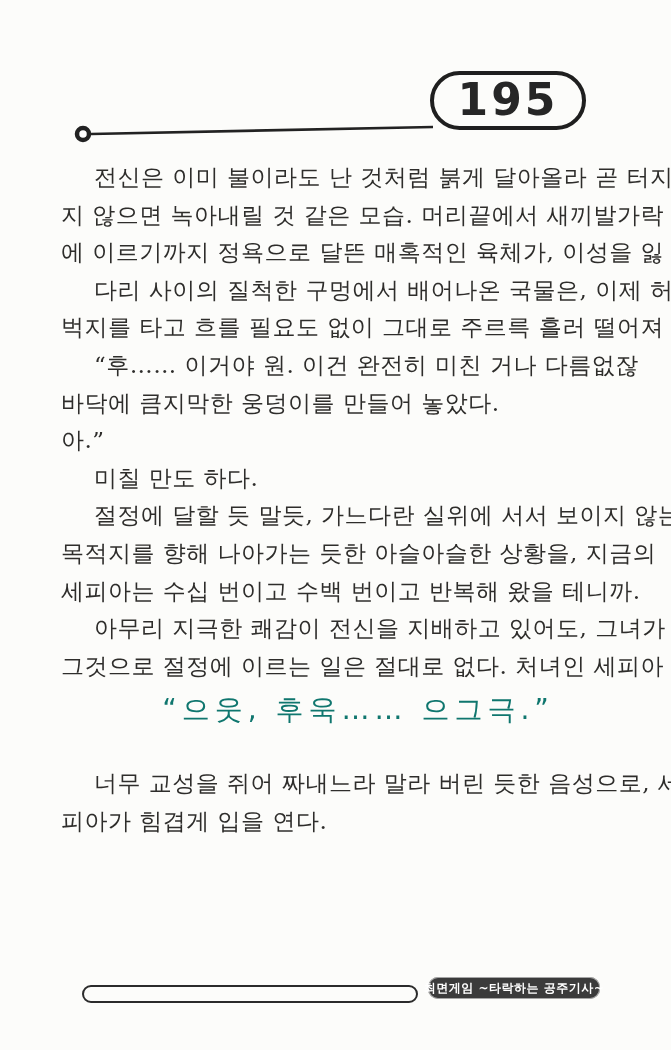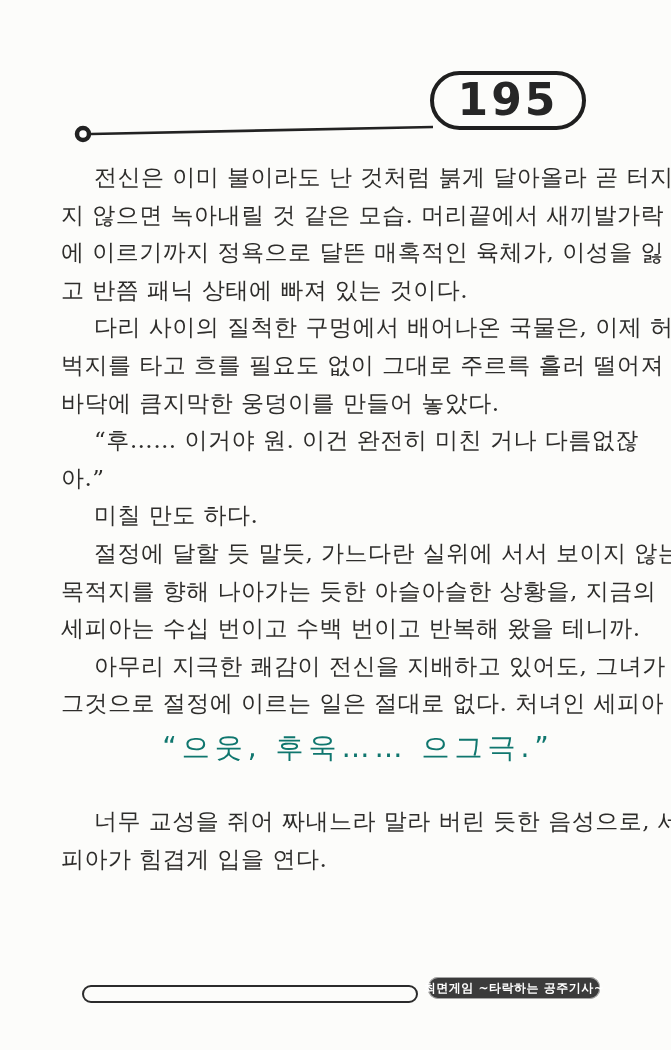--- a/index.html
+++ b/index.html
@@ -76,25 +76,24 @@
 </svg>
 
 <div class="page-number-capsule">
   <span class="page-number">195</span>
 </div>
 
 <div class="body-text">
     <div class="line indent">전신은 이미 불이라도 난 것처럼 붉게 달아올라 곧 터지</div>
     <div class="line">지 않으면 녹아내릴 것 같은 모습. 머리끝에서 새끼발가락</div>
     <div class="line">에 이르기까지 정욕으로 달뜬 매혹적인 육체가, 이성을 잃</div>
-    <div class="line">고 반쯤 패닉 상태에 빠져 있는 것이다.</div>
     <div class="line indent">다리 사이의 질척한 구멍에서 배어나온 국물은, 이제 허</div>
     <div class="line">벅지를 타고 흐를 필요도 없이 그대로 주르륵 흘러 떨어져</div>
+    <div class="line indent">“후…… 이거야 원. 이건 완전히 미친 거나 다름없잖</div>
     <div class="line">바닥에 큼지막한 웅덩이를 만들어 놓았다.</div>
-    <div class="line indent">“후…… 이거야 원. 이건 완전히 미친 거나 다름없잖</div>
     <div class="line">아.”</div>
     <div class="line indent">미칠 만도 하다.</div>
     <div class="line indent">절정에 달할 듯 말듯, 가느다란 실위에 서서 보이지 않는</div>
     <div class="line">목적지를 향해 나아가는 듯한 아슬아슬한 상황을, 지금의</div>
     <div class="line">세피아는 수십 번이고 수백 번이고 반복해 왔을 테니까.</div>
     <div class="line indent">아무리 지극한 쾌감이 전신을 지배하고 있어도, 그녀가</div>
     <div class="line">그것으로 절정에 이르는 일은 절대로 없다. 처녀인 세피아</div>
     <div class="line em">“으웃, 후욱…… 으그극.”</div>
     <div class="line indent">너무 교성을 쥐어 짜내느라 말라 버린 듯한 음성으로, 세</div>
     <div class="line">피아가 힘겹게 입을 연다.</div>

